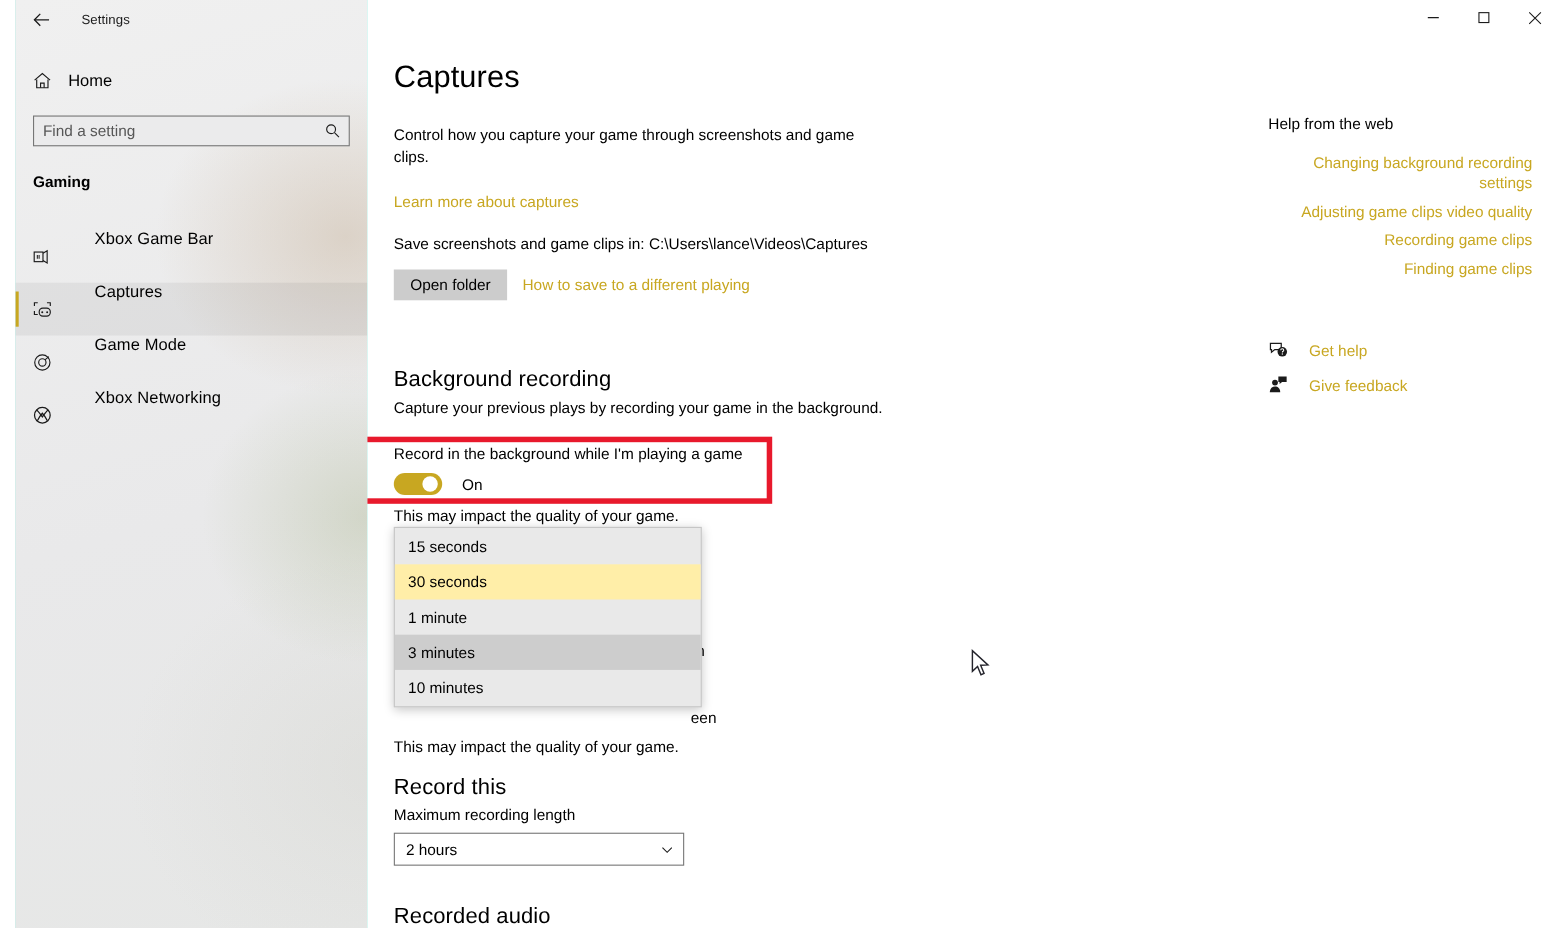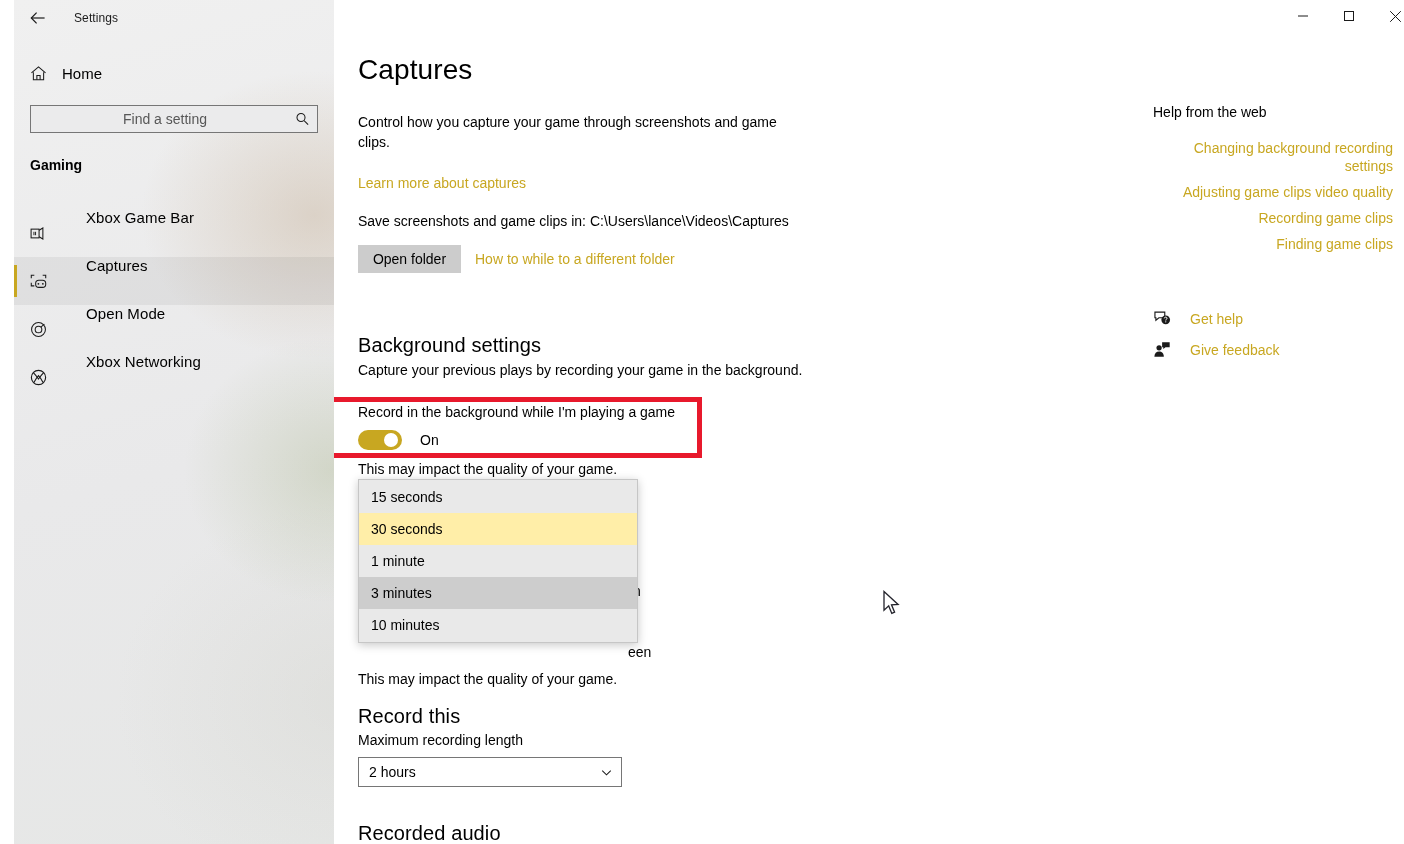--- a/index.html
+++ b/index.html
@@ -89,21 +89,20 @@
     position: relative;
   }
   .search-box input {
     flex: 1;
     border: 0; outline: 0; background: transparent;
     font-family: "Liberation Sans", sans-serif;
     font-size: 14px;
     color: #1b1b1b;
     padding: 0 26px 0 8px;
     height: 26px;
-    text-align: center;
   }
   .search-box input::placeholder { color: #575757; opacity: 1; }
   .search-icon {
     position: absolute; right: 7px; top: 50%;
     transform: translateY(-50%);
     color: #1b1b1b;
     display: flex;
   }
 
   .sidebar-group-title {
@@ -451,21 +450,21 @@
         </div>
 
         <div class="nav-item">
           <span class="nav-icon">
             <svg width="19" height="19" viewBox="0 0 20 20" fill="none" aria-hidden="true">
               <circle cx="10" cy="10" r="7.3" stroke="#1b1b1b" stroke-width="1.1" fill="none"></circle>
               <circle cx="10" cy="10" r="3.5" stroke="#1b1b1b" stroke-width="1.1" fill="none"></circle>
               <path d="M12.5 7.5 L16.2 4.4" stroke="#1b1b1b" stroke-width="1.1"></path>
             </svg>
           </span>
-          <span class="nav-label">Open Mode</span>
+          <span class="nav-label">Game Mode</span>
         </div>
 
         <div class="nav-item">
           <span class="nav-icon">
             <svg width="19" height="19" viewBox="0 0 20 20" fill="none" aria-hidden="true">
               <circle cx="10" cy="10" r="7.5" stroke="#1b1b1b" stroke-width="1.2" fill="none"></circle>
               <path d="M5.2 15.2 C7.2 11.4 9 9.2 10 8.1 C11 9.2 12.8 11.4 14.8 15.2" stroke="#1b1b1b" stroke-width="1.2" fill="none"></path>
               <path d="M4.6 4.9 C6.6 7 8.6 9.6 10 11.6 C11.4 9.6 13.4 7 15.4 4.9" stroke="#1b1b1b" stroke-width="1.2" fill="none"></path>
             </svg>
           </span>
@@ -499,24 +498,24 @@
     <div class="page-title">Captures</div>
 
     <div class="intro">Control how you capture your game through screenshots and game clips.</div>
 
     <a class="learn-link" href="#">Learn more about captures</a>
 
     <div class="save-path">Save screenshots and game clips in: C:\Users\lance\Videos\Captures</div>
 
     <div class="folder-row">
       <button class="btn-open-folder">Open folder</button>
-      <a class="folder-link" href="#">How to while to a different folder</a>
-    </div>
-
-    <div class="section-h" style="left:24px; top:334px;">Background settings</div>
+      <a class="folder-link" href="#">How to save to a different playing</a>
+    </div>
+
+    <div class="section-h" style="left:24px; top:334px;">Background recording</div>
     <div class="sub-text" style="left:24px; top:362px;">Capture your previous plays by recording your game in the background.</div>
 
     <div class="label-text" style="left:24px; top:404px;">Record in the background while I'm playing a game</div>
 
     <div class="toggle-row">
       <div class="toggle" role="switch" aria-checked="true">
         <span class="knob"></span>
       </div>
       <span class="toggle-label">On</span>
     </div>

